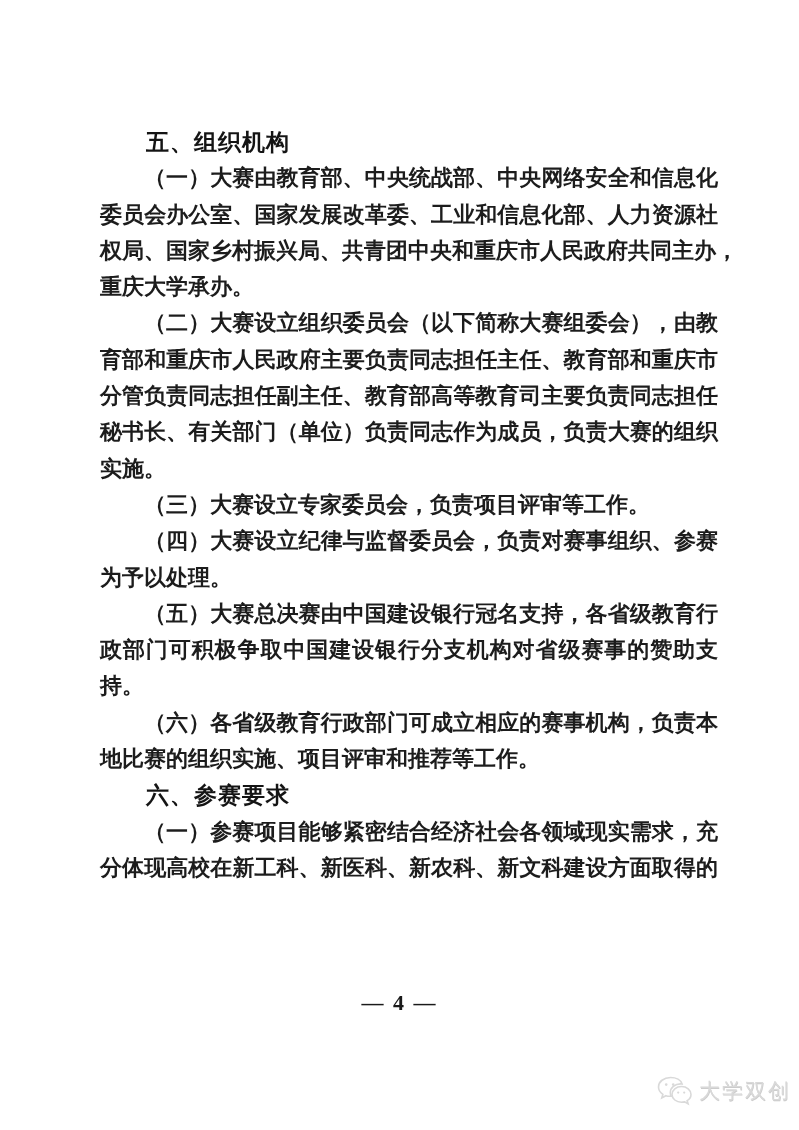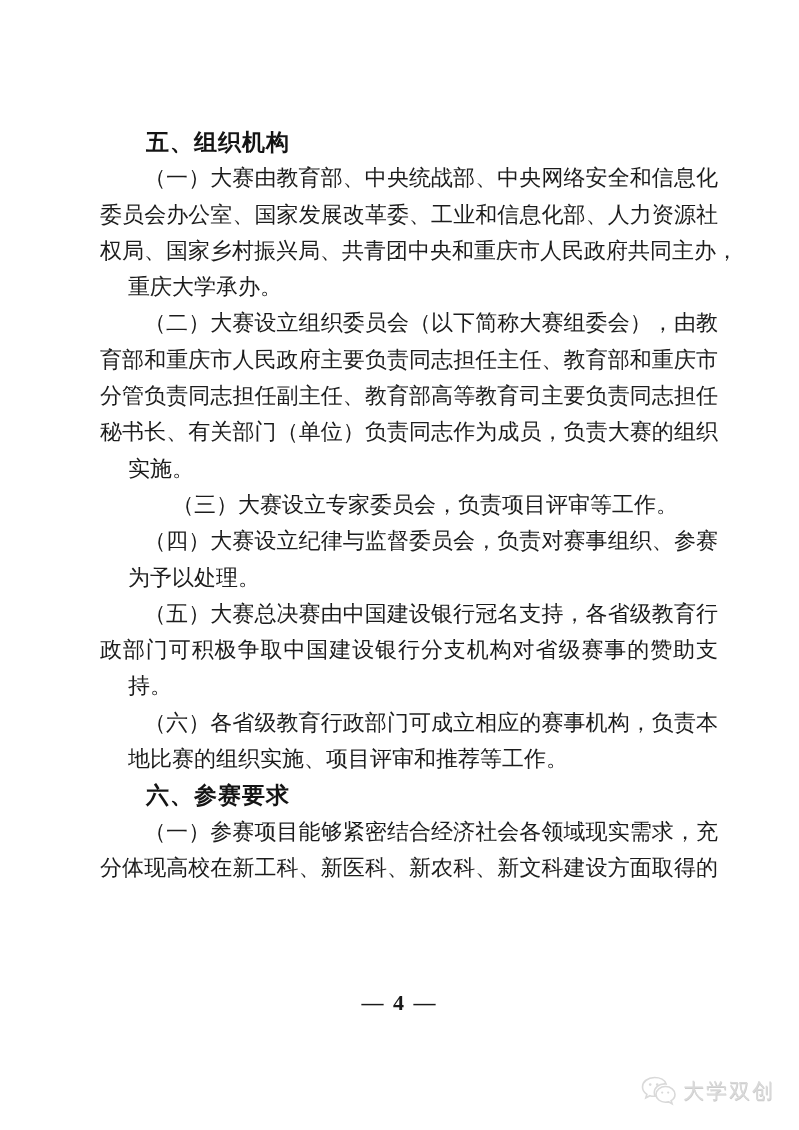--- a/index.html
+++ b/index.html
@@ -28,39 +28,40 @@
     color: #141414;
   }
   .para { margin: 0; }
   .line {
     font-size: 22px;
     line-height: 36.3px;
     text-align: justify;
     text-align-last: justify;
     white-space: nowrap;
     color: #1c1c1c;
+    font-weight: bold;
   }
   .line.first { text-indent: 2em; }
-  .line.last { text-align-last: left; margin-left: 28px; }
+  .line.last { text-align-last: left; }
   .pageno {
     position: absolute;
     top: 990px;
     left: 0;
     width: 100%;
     text-align: center;
     font-family: "Liberation Serif", serif;
     font-weight: 700;
     font-size: 22px;
     color: #1a1a1a;
     letter-spacing: 2px;
   }
   .watermark {
     position: absolute;
     top: 1076px;
-    right: 24px;
+    right: 8px;
     display: flex;
     align-items: center;
     gap: 6px;
     color: #d9d9d9;
     font-family: "Liberation Sans", sans-serif;
     font-size: 21px;
     letter-spacing: 2px;
     text-shadow: 0.5px 0.5px 0 #cccccc;
     user-select: none;
   }

